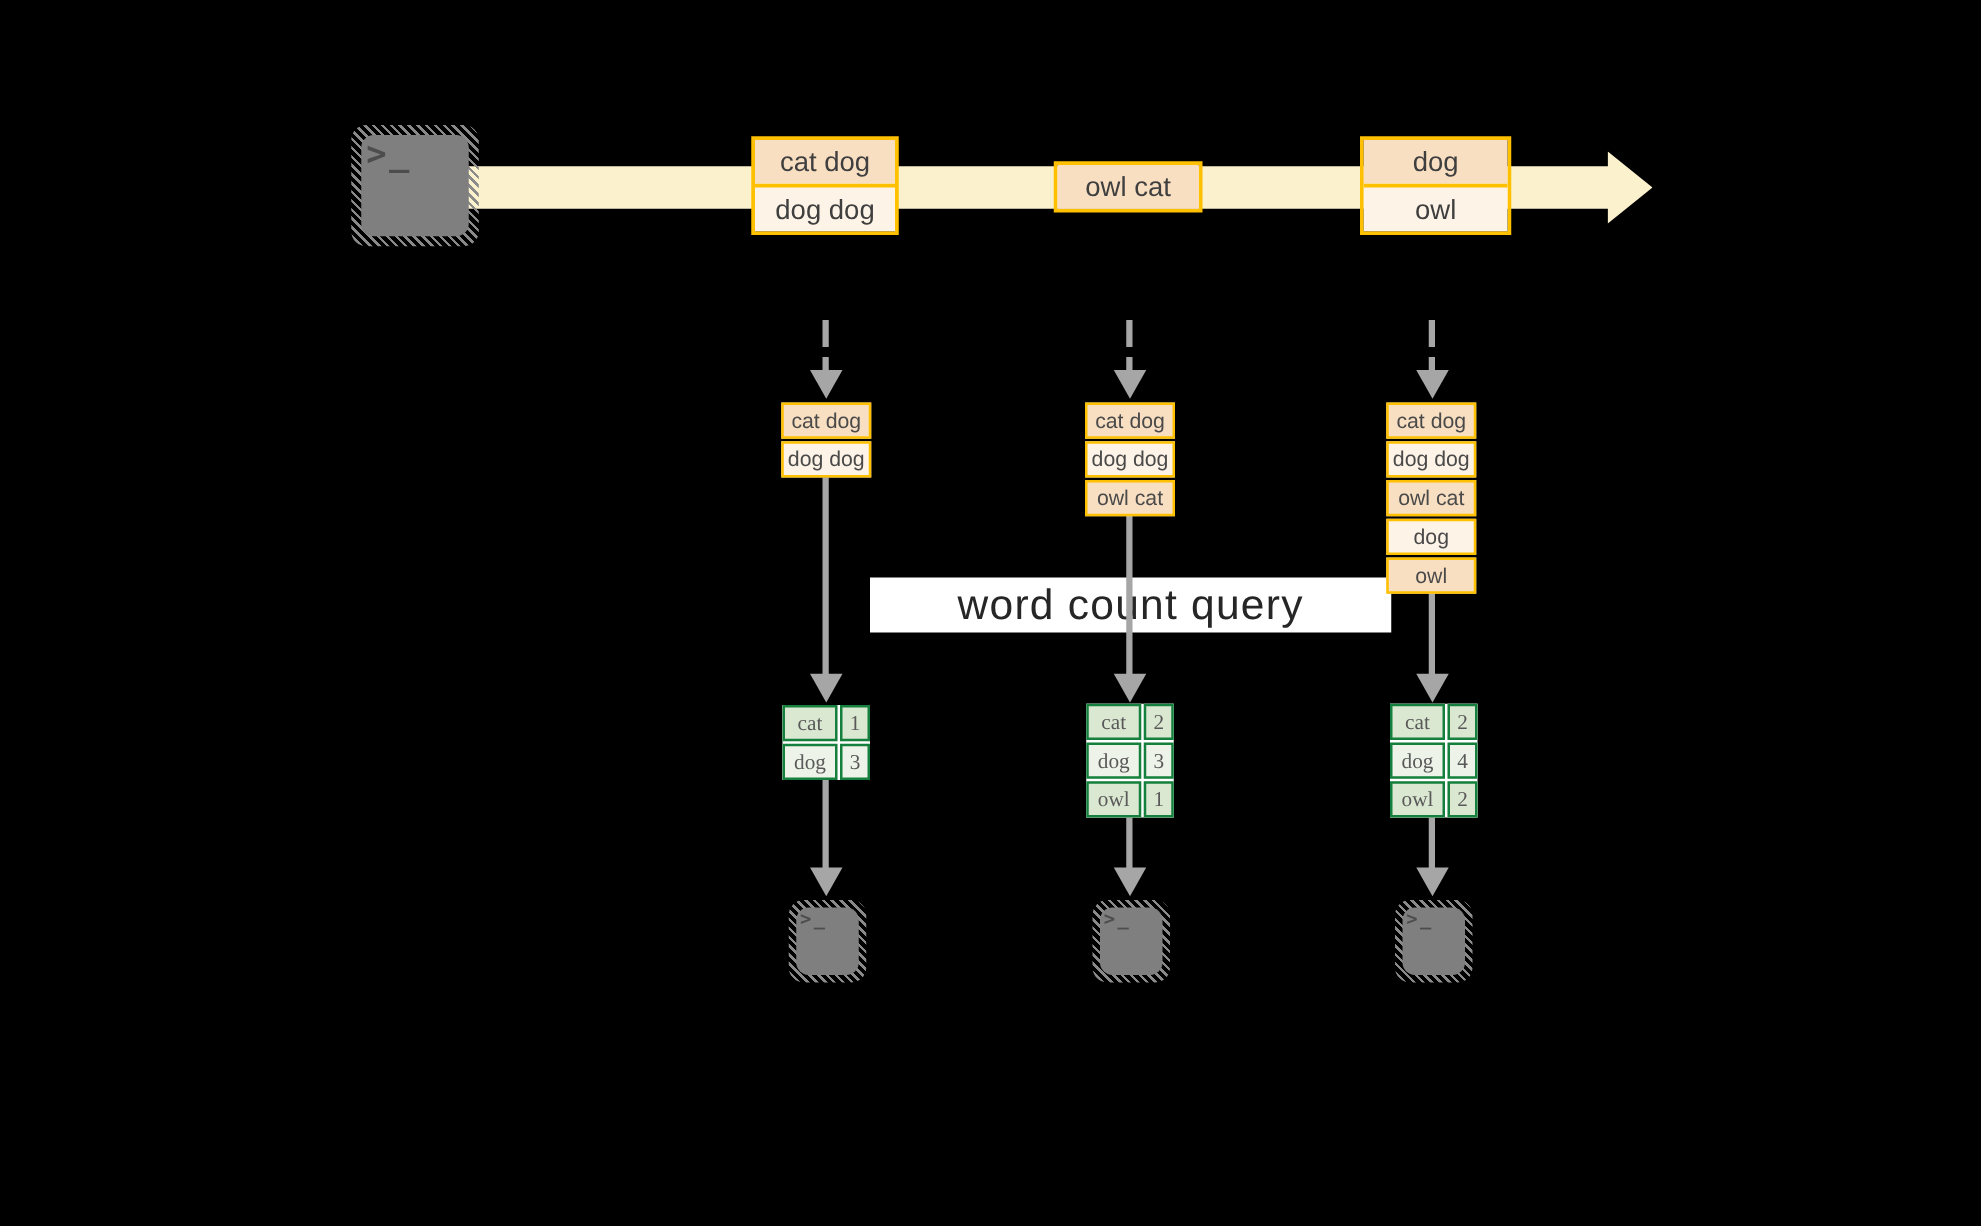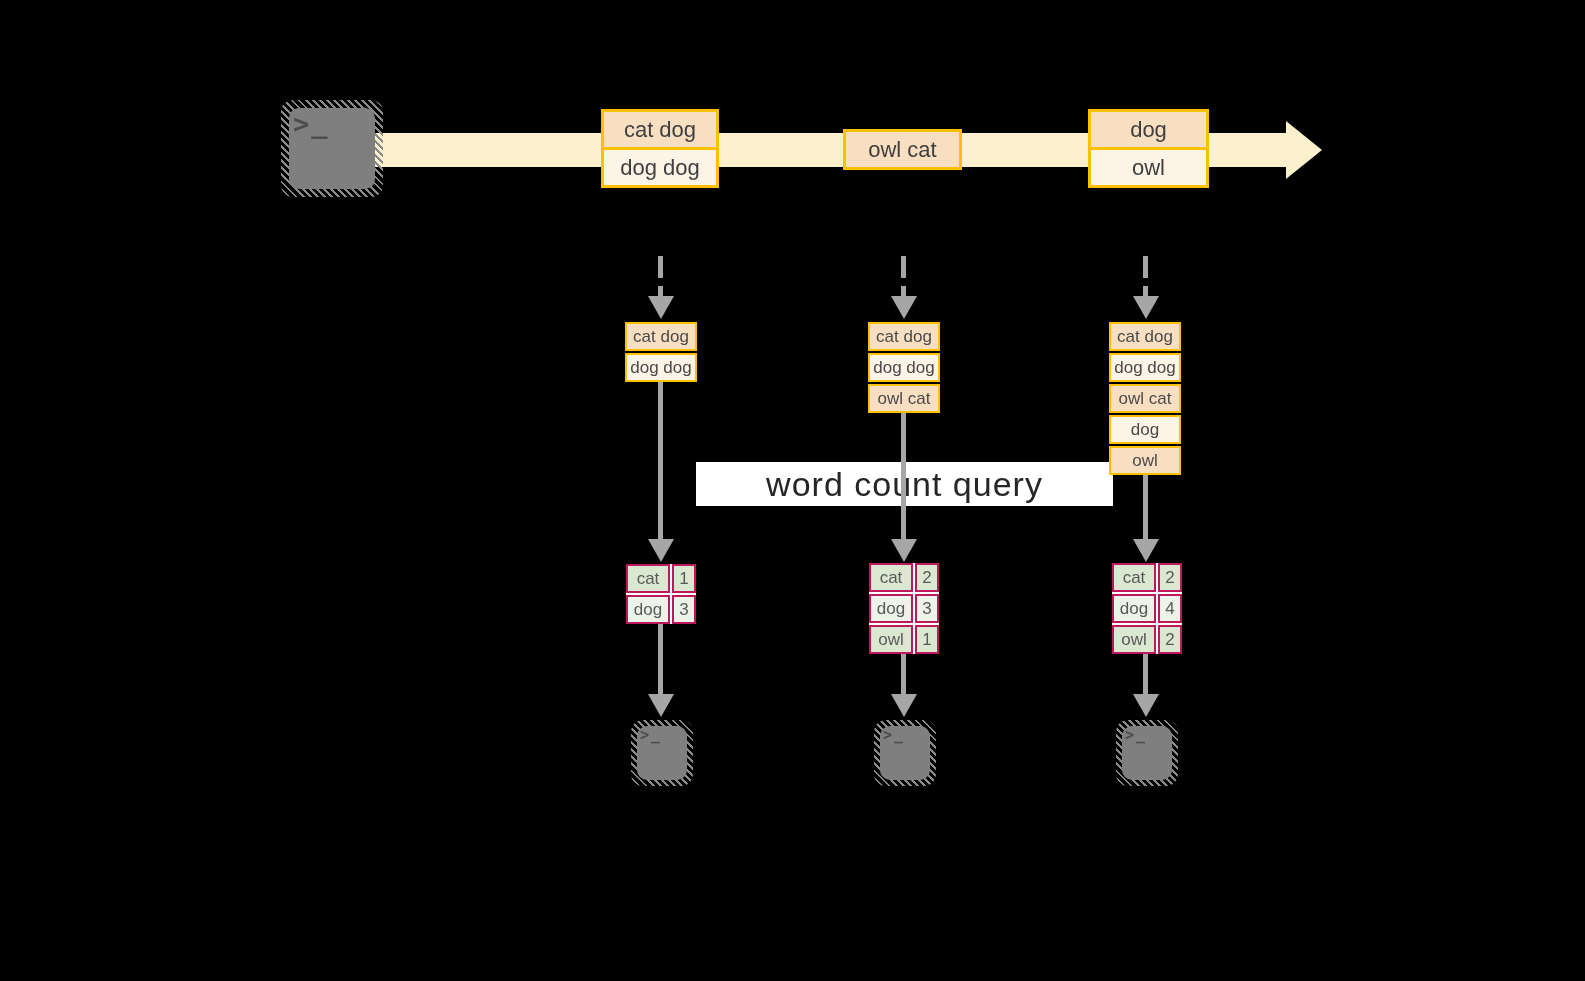--- a/index.html
+++ b/index.html
@@ -47,22 +47,22 @@
   .buf0{left:625px;} .buf1{left:868px;} .buf2{left:1109px;}
   
   .line{position:absolute;width:5px;background:#A6A6A6;z-index:3;}
   
   .query-label{position:absolute;left:696px;top:462px;width:417px;height:44px;background:#FFFFFF;
     display:flex;align-items:center;justify-content:center;z-index:2;
     font-size:34px;font-weight:300;color:#262626;letter-spacing:1px;}
   
   .gtable{position:absolute;display:grid;grid-template-columns:44px 24px;gap:2px;
     background:#FFFFFF;z-index:4;}
-  .gcell{box-sizing:border-box;height:29px;border:2px solid #be185d;
-    display:flex;align-items:center;justify-content:center;font-size:17px;color:#595959;}
+  .gcell{box-sizing:border-box;height:29px;border:2px solid #15803d;
+    display:flex;align-items:center;justify-content:center;font-size:17px;color:#595959;font-family:Liberation Serif, serif;}
   .g-dark{background:#DBE8D1;} .g-light{background:#EDF3E9;}
   .gt0{left:626px;top:564px;} .gt1{left:869px;top:563px;} .gt2{left:1112px;top:563px;}
 </style>
 </head>
 <body>
 
 <div class="canvas">
 
   <div class="stream-band"></div>
   <div class="stream-head"></div>

